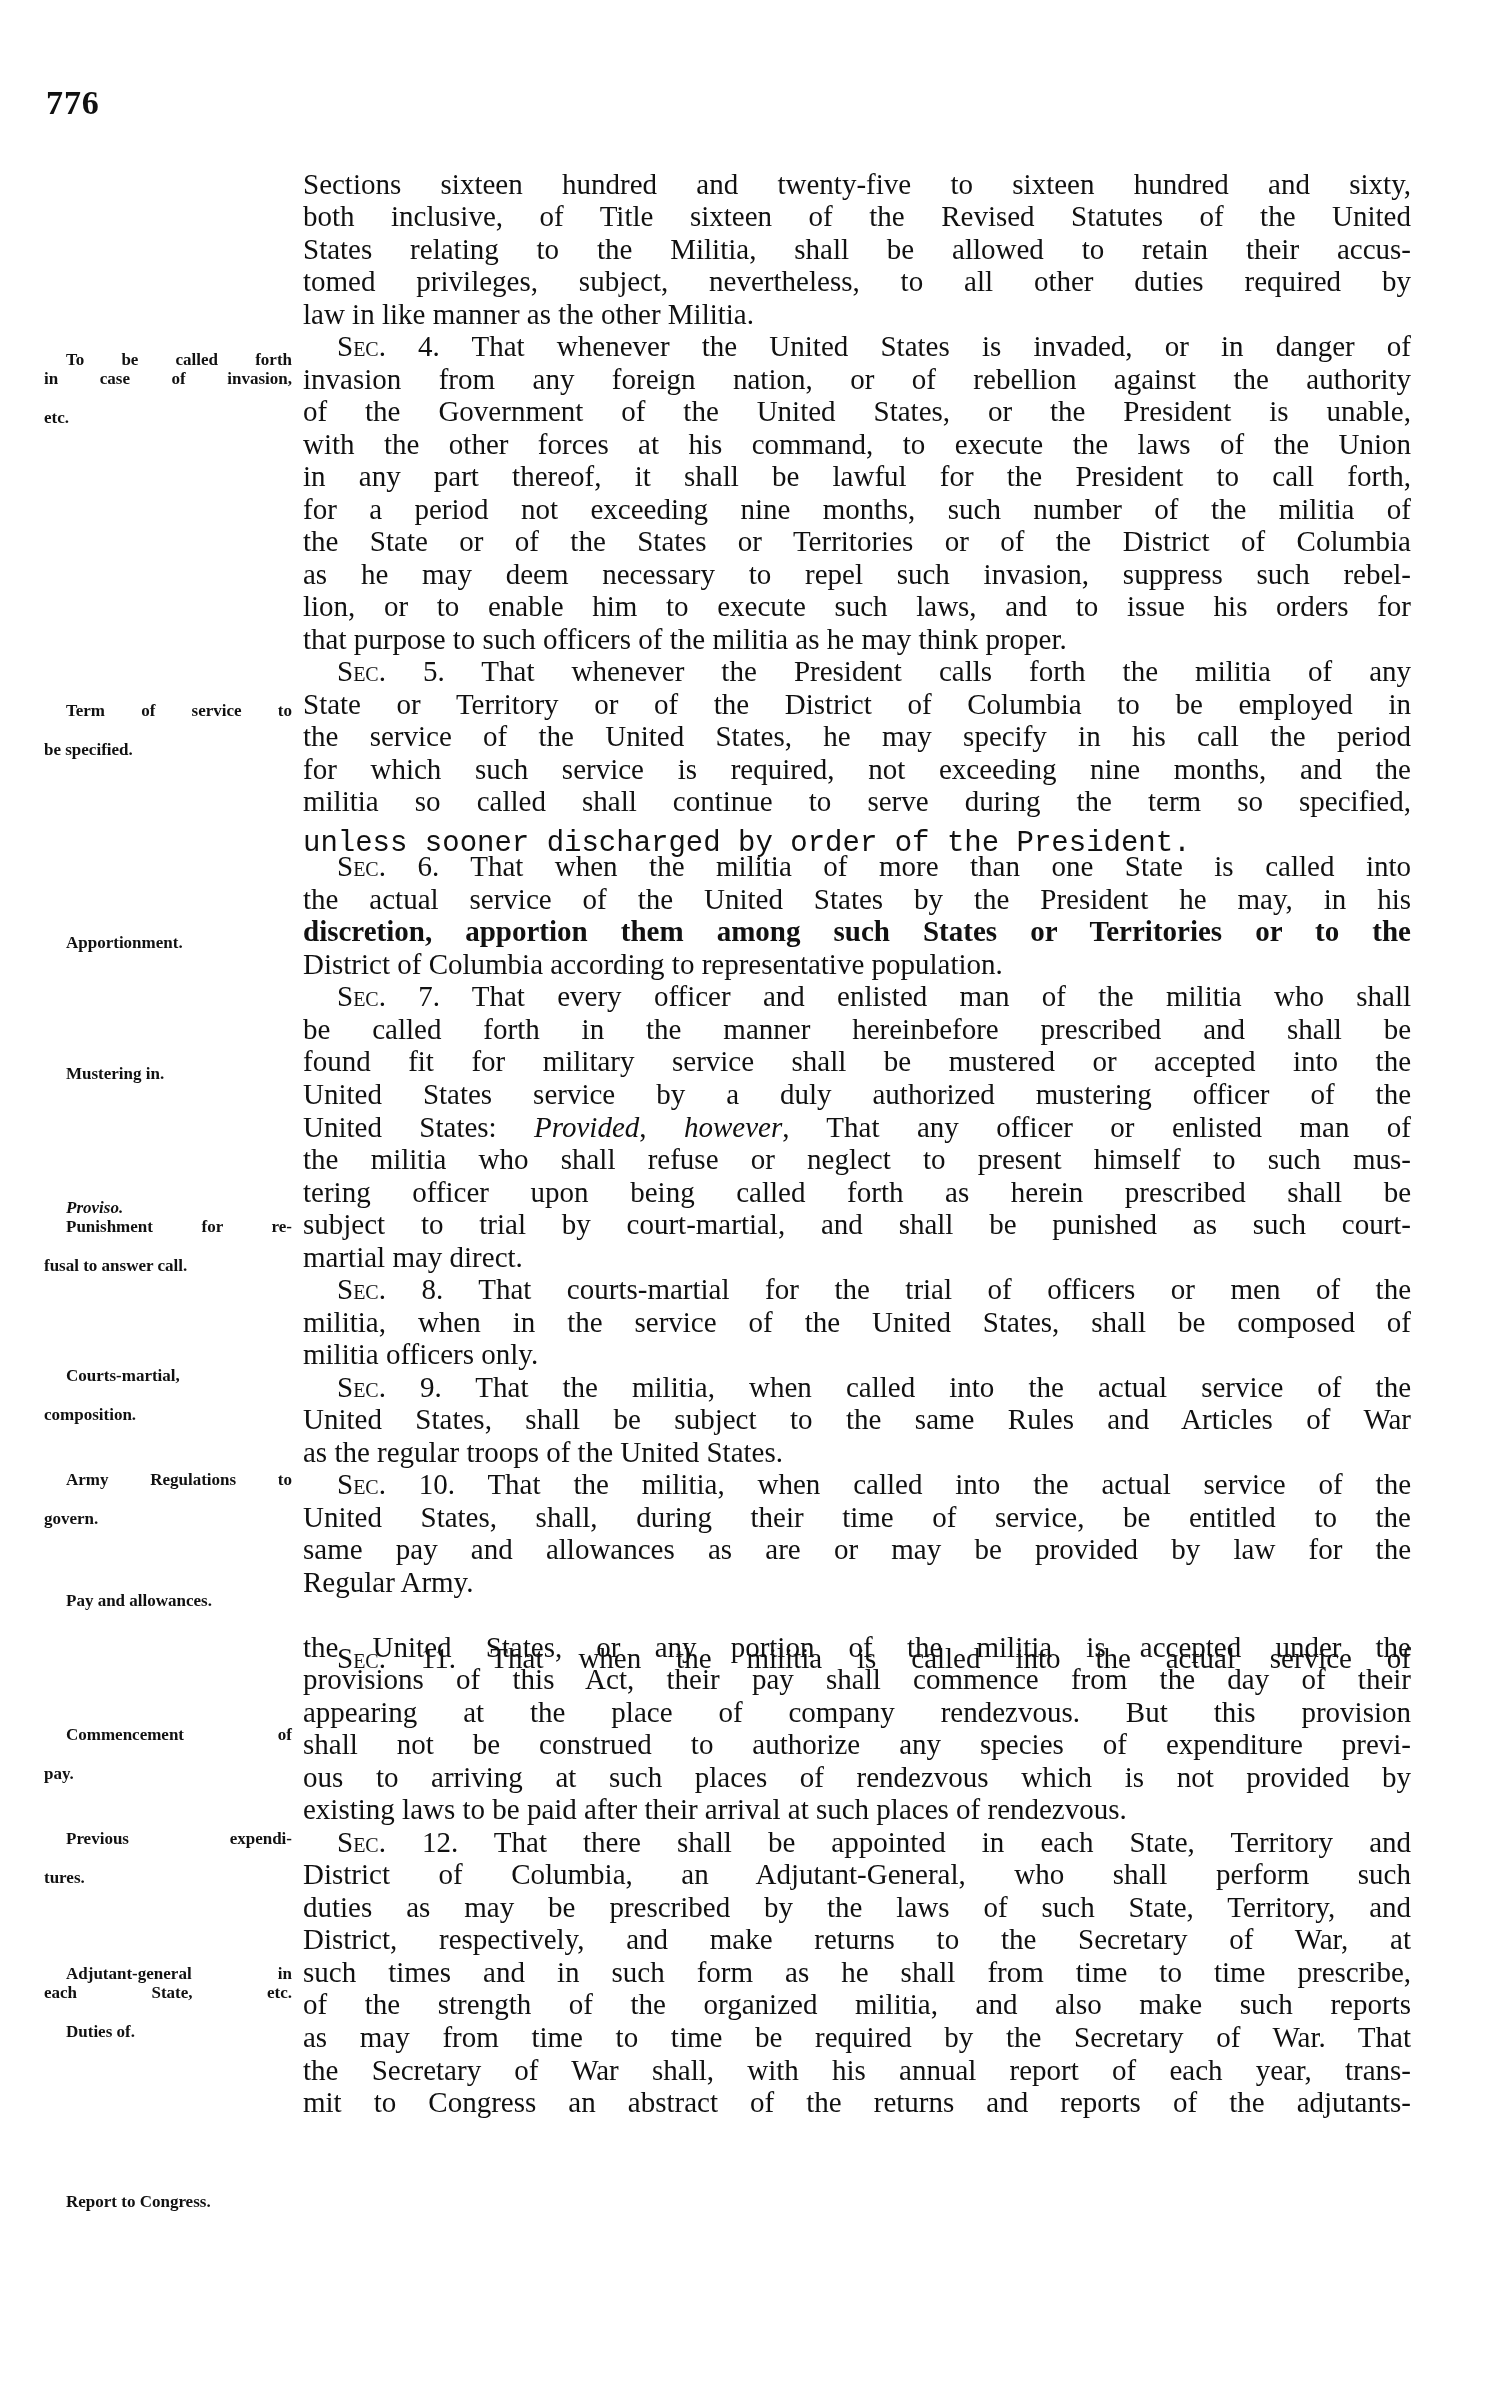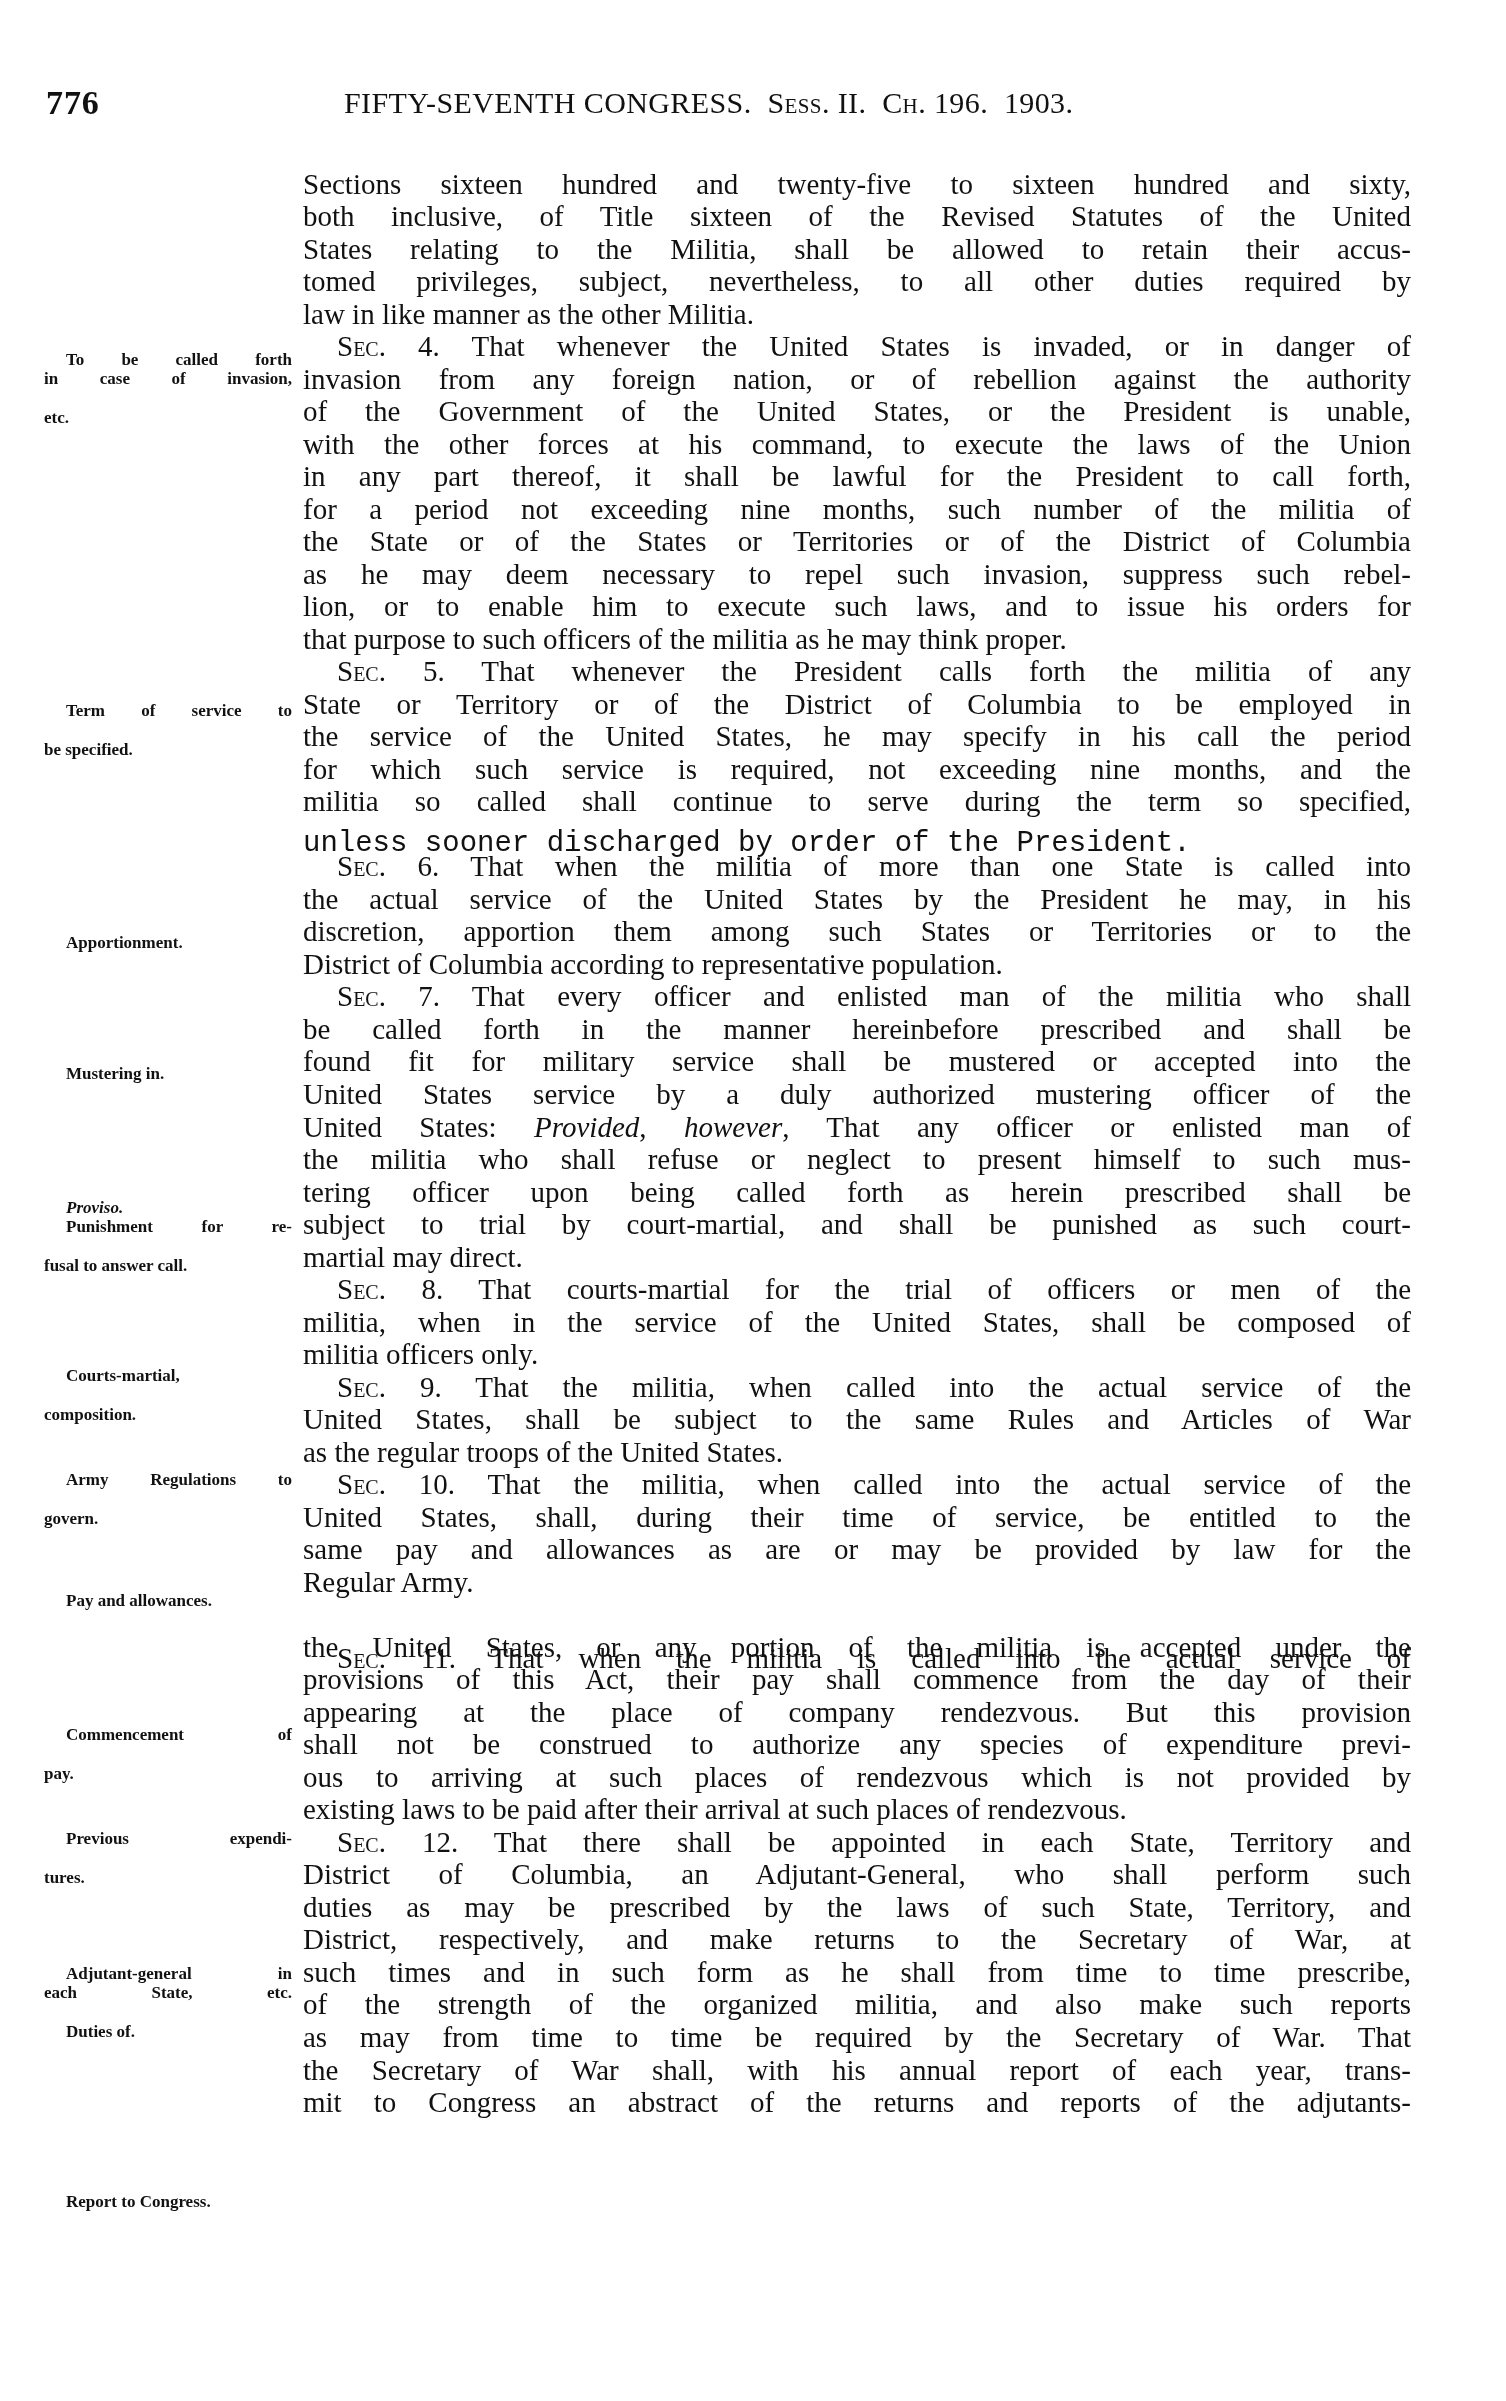--- a/index.html
+++ b/index.html
@@ -19,26 +19,20 @@
   .margin .ml { display: block; white-space: nowrap; text-align: justify; text-align-last: justify; }
   .margin .ml.last { text-align-last: left; margin-top: 20px; }
   .margin .ml.in { padding-left: 22px; }
   em { font-style: italic; }
 </style>
 </head>
 <body>
 
 <div class="header">
   <span class="page-num">776</span>
-  <span class="running-head">
-    <span>FIFTY-SEVENTH CONGRESS.</span>&nbsp;
-    <span class="sc">Sess. II.</span>&nbsp;
-    <span class="sc">Ch. 196.</span>&nbsp;
-    <span>1903.</span>
-  </span>
 </div>
 
 <div id="margin-notes">
     <div class="margin" style="top: 350px;">
       <span class="ml in">To be called forth</span>
       <span class="ml">in case of invasion,</span>
       <span class="ml last">etc.</span>
     </div>
     <div class="margin" style="top: 701px;">
       <span class="ml in">Term of service to</span>
@@ -101,21 +95,21 @@
     <div class="line" style="top: 590px;">lion, or to enable him to execute such laws, and to issue his orders for</div>
     <div class="line last" style="top: 623px;">that purpose to such officers of the militia as he may think proper.</div>
     <div class="line indent" style="top: 655px;"><span class="sec-label">Sec. 5.</span> That whenever the President calls forth the militia of any</div>
     <div class="line" style="top: 688px;">State or Territory or of the District of Columbia to be employed in</div>
     <div class="line" style="top: 720px;">the service of the United States, he may specify in his call the period</div>
     <div class="line" style="top: 753px;">for which such service is required, not exceeding nine months, and the</div>
     <div class="line" style="top: 785px;">militia so called shall continue to serve during the term so specified,</div>
     <div class="line last" style="top: 828px; font-family: Liberation Mono, monospace;">unless sooner discharged by order of the President.</div>
     <div class="line indent" style="top: 850px;"><span class="sec-label">Sec. 6.</span> That when the militia of more than one State is called into</div>
     <div class="line" style="top: 883px;">the actual service of the United States by the President he may, in his</div>
-    <div class="line" style="top: 915px;">discretion, apportion them among such States or Territories or to the</div>
+    <div class="line" style="top: 915px; font-weight: bold;">discretion, apportion them among such States or Territories or to the</div>
     <div class="line last" style="top: 948px;">District of Columbia according to representative population.</div>
     <div class="line indent" style="top: 980px;"><span class="sec-label">Sec. 7.</span> That every officer and enlisted man of the militia who shall</div>
     <div class="line" style="top: 1013px;">be called forth in the manner hereinbefore prescribed and shall be</div>
     <div class="line" style="top: 1045px;">found fit for military service shall be mustered or accepted into the</div>
     <div class="line" style="top: 1078px;">United States service by a duly authorized mustering officer of the</div>
     <div class="line" style="top: 1111px;">United States: <em>Provided</em>, <em>however</em>, That any officer or enlisted man of</div>
     <div class="line" style="top: 1143px;">the militia who shall refuse or neglect to present himself to such mus-</div>
     <div class="line" style="top: 1176px;">tering officer upon being called forth as herein prescribed shall be</div>
     <div class="line" style="top: 1208px;">subject to trial by court-martial, and shall be punished as such court-</div>
     <div class="line last" style="top: 1241px;">martial may direct.</div>

